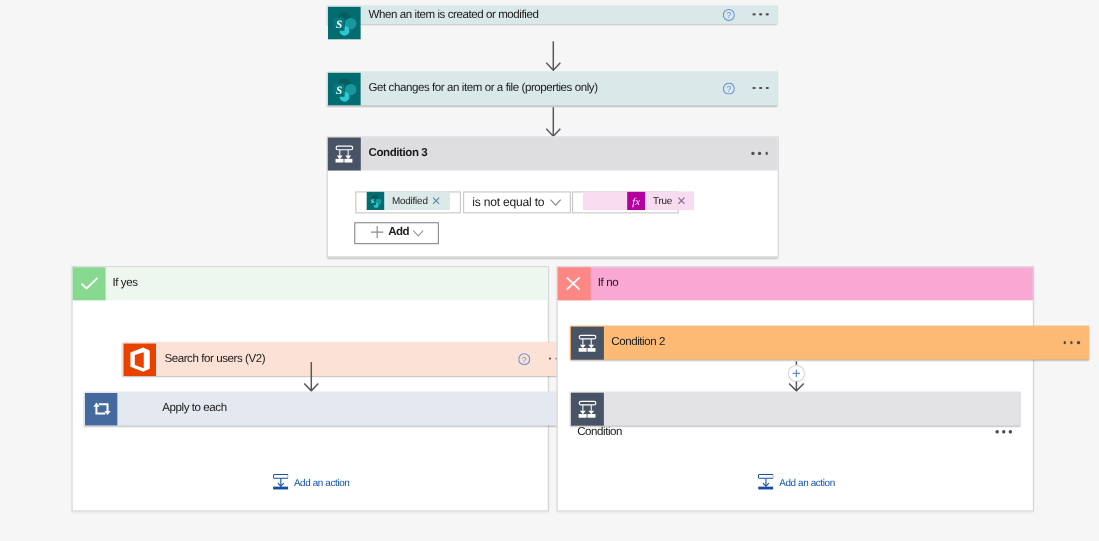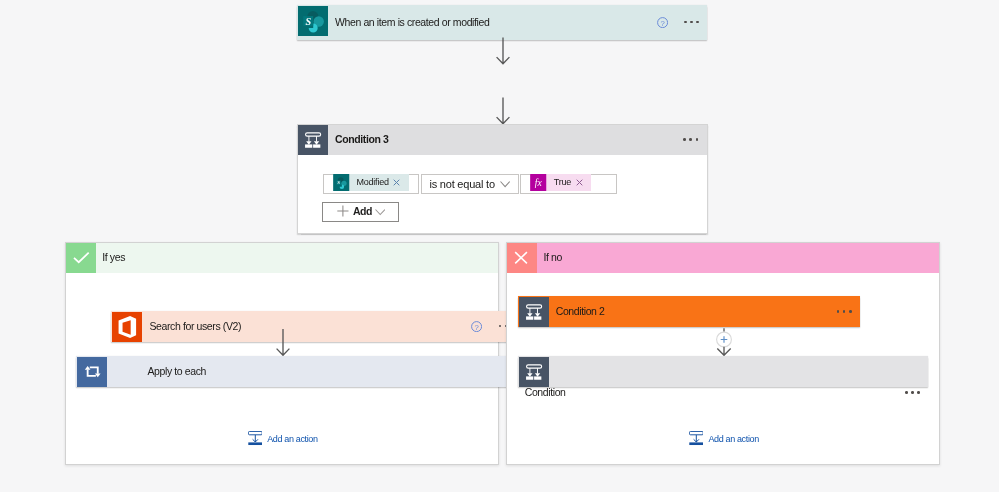--- a/index.html
+++ b/index.html
@@ -129,21 +129,21 @@
 
   <symbol id="sym-fx" viewBox="0 0 17 18">
     <rect x="0" y="0" width="17" height="18" fill="#b4009e"></rect>
     <text x="8.5" y="12.9" font-family="'Liberation Serif',serif" font-size="10" font-style="italic" fill="#fff" text-anchor="middle">fx</text>
   </symbol>
 </defs>
   </svg>
 
 <div class="canvas">
 
-  <div class="card" style="left:297px;top:5px;width:410px;height:35px;background:#d9e8e8;">
+  <div class="card" style="left:297px;top:5px;width:410px;height:17px;background:#d9e8e8;">
     <svg class="ico">
         <use href="#sym-sharepoint"></use>
       </svg>
     <div class="body">
       <span class="title">When an item is created or modified</span>
       <span class="right">
         <svg class="helpic">
             <use href="#sym-help"></use>
           </svg>
         <span class="ellipsis">
@@ -152,20 +152,38 @@
             <i></i>
           </span>
       </span>
     </div>
   </div>
 
   <svg class="conn" style="left:494px;top:37px;width:18px;height:30px;">
     <path d="M9 0.5v26.3M2.6 20.1L9 26.8 15.4 20.1" stroke="#585858" stroke-width="1.35" fill="none" stroke-linecap="butt"></path>
   </svg>
 
+  <div class="card" style="left:297px;top:65px;width:410px;height:31px;background:#d9e8e8;">
+    <svg class="ico">
+        <use href="#sym-sharepoint"></use>
+      </svg>
+    <div class="body">
+      <span class="title">Get changes for an item or a file (properties only)</span>
+      <span class="right">
+        <svg class="helpic">
+            <use href="#sym-help"></use>
+          </svg>
+        <span class="ellipsis">
+            <i></i>
+            <i></i>
+            <i></i>
+          </span>
+      </span>
+    </div>
+  </div>
 
   <svg class="conn" style="left:494px;top:97px;width:18px;height:30px;">
     <path d="M9 0.5v26.3M2.6 20.1L9 26.8 15.4 20.1" stroke="#585858" stroke-width="1.35" fill="none" stroke-linecap="butt"></path>
   </svg>
 
   <div class="condcard" style="left:296.5px;top:124px;width:411px;height:109.6px;">
     <div class="condhead">
       <svg class="sq" style="width:30px;height:30px;background:#485465">
           <use href="#sym-cond-glyph"></use>
         </svg>
@@ -192,21 +210,21 @@
     </div>
 
     <div class="cbox" style="left:123.4px;top:48.5px;width:97.7px;height:20px;">
       <span class="selval" style="margin-left:7.5px;">is not equal to</span>
       <svg style="position:absolute;right:7.5px;top:6.5px;width:10.2px;height:7px;">
         <path d="M0.5 0.5L5.1 5.6 9.7 0.5" fill="none" stroke="#8c8a88" stroke-width="1.05"></path>
       </svg>
     </div>
 
     <div class="cbox" style="left:222.6px;top:48.5px;width:96.6px;height:20px;">
-      <span class="token" style="background:#f7dcf0;margin-left:9.2px;">
+      <span class="token" style="background:#f7dcf0;margin-left:9.2px;padding-left:40px;">
         <svg class="tico">
             <use href="#sym-fx"></use>
           </svg>
         <span class="tlbl">True</span>
         <svg class="tx" style="width:7px;height:7px;margin-right:8.5px;">
             <path d="M0.7 0.7L6.3 6.3M6.3 0.7L0.7 6.3" stroke="#8e5b91" stroke-width="1.0" fill="none"></path>
           </svg>
       </span>
     </div>
 
@@ -277,21 +295,21 @@
   </div>
 
   <div class="branch" style="left:506.3px;top:242.2px;width:433.9px;height:222.5px;">
     <div class="branchhead" style="background:#f9a8d4;">
       <svg class="sq" style="background:#fd8784;">
           <use href="#sym-cross"></use>
         </svg>
       <span class="lbl">If no</span>
     </div>
 
-    <div class="card" style="left:10.4px;top:53.1px;width:342px;height:31px;background:#f97316;">
+    <div class="card" style="left:10.4px;top:53.1px;width:472px;height:31px;background:#fdba74;">
       <svg class="ico" style="background:#485465;">
           <use href="#sym-cond-glyph"></use>
         </svg>
       <div class="body">
         <span class="title">Condition 2</span>
         <span class="right">
           <span class="ellipsis">
               <i></i>
               <i></i>
               <i></i>

